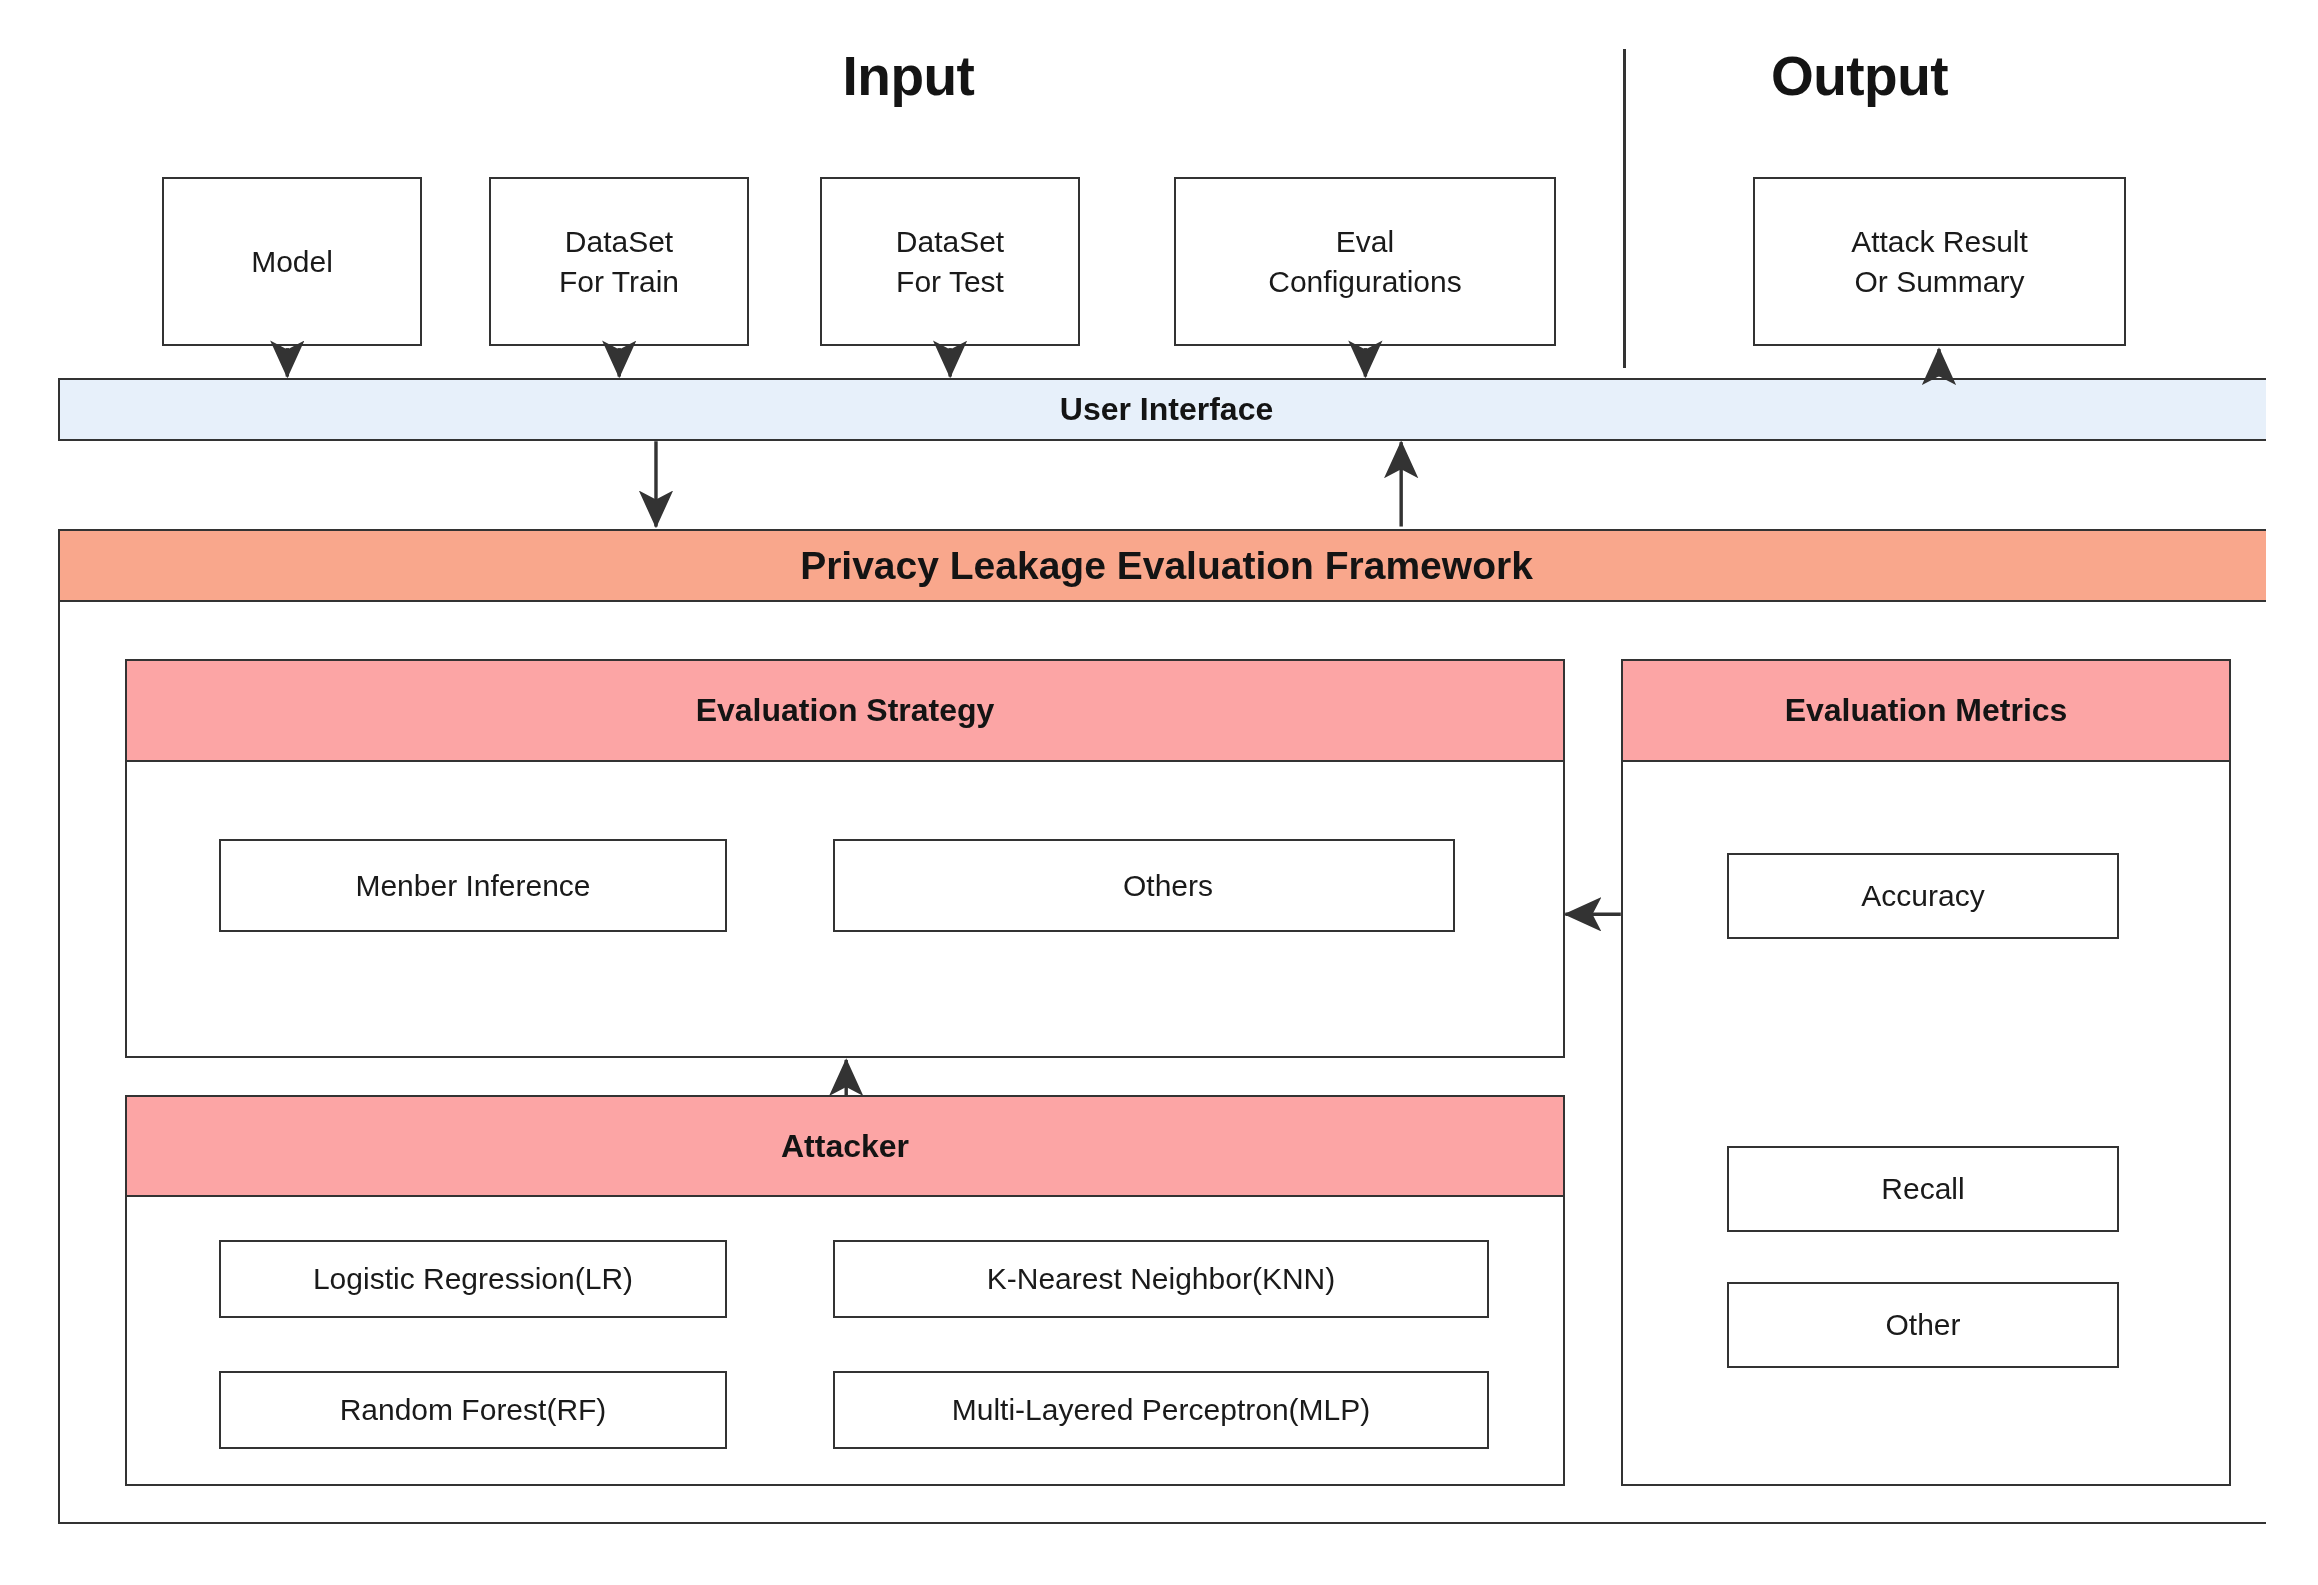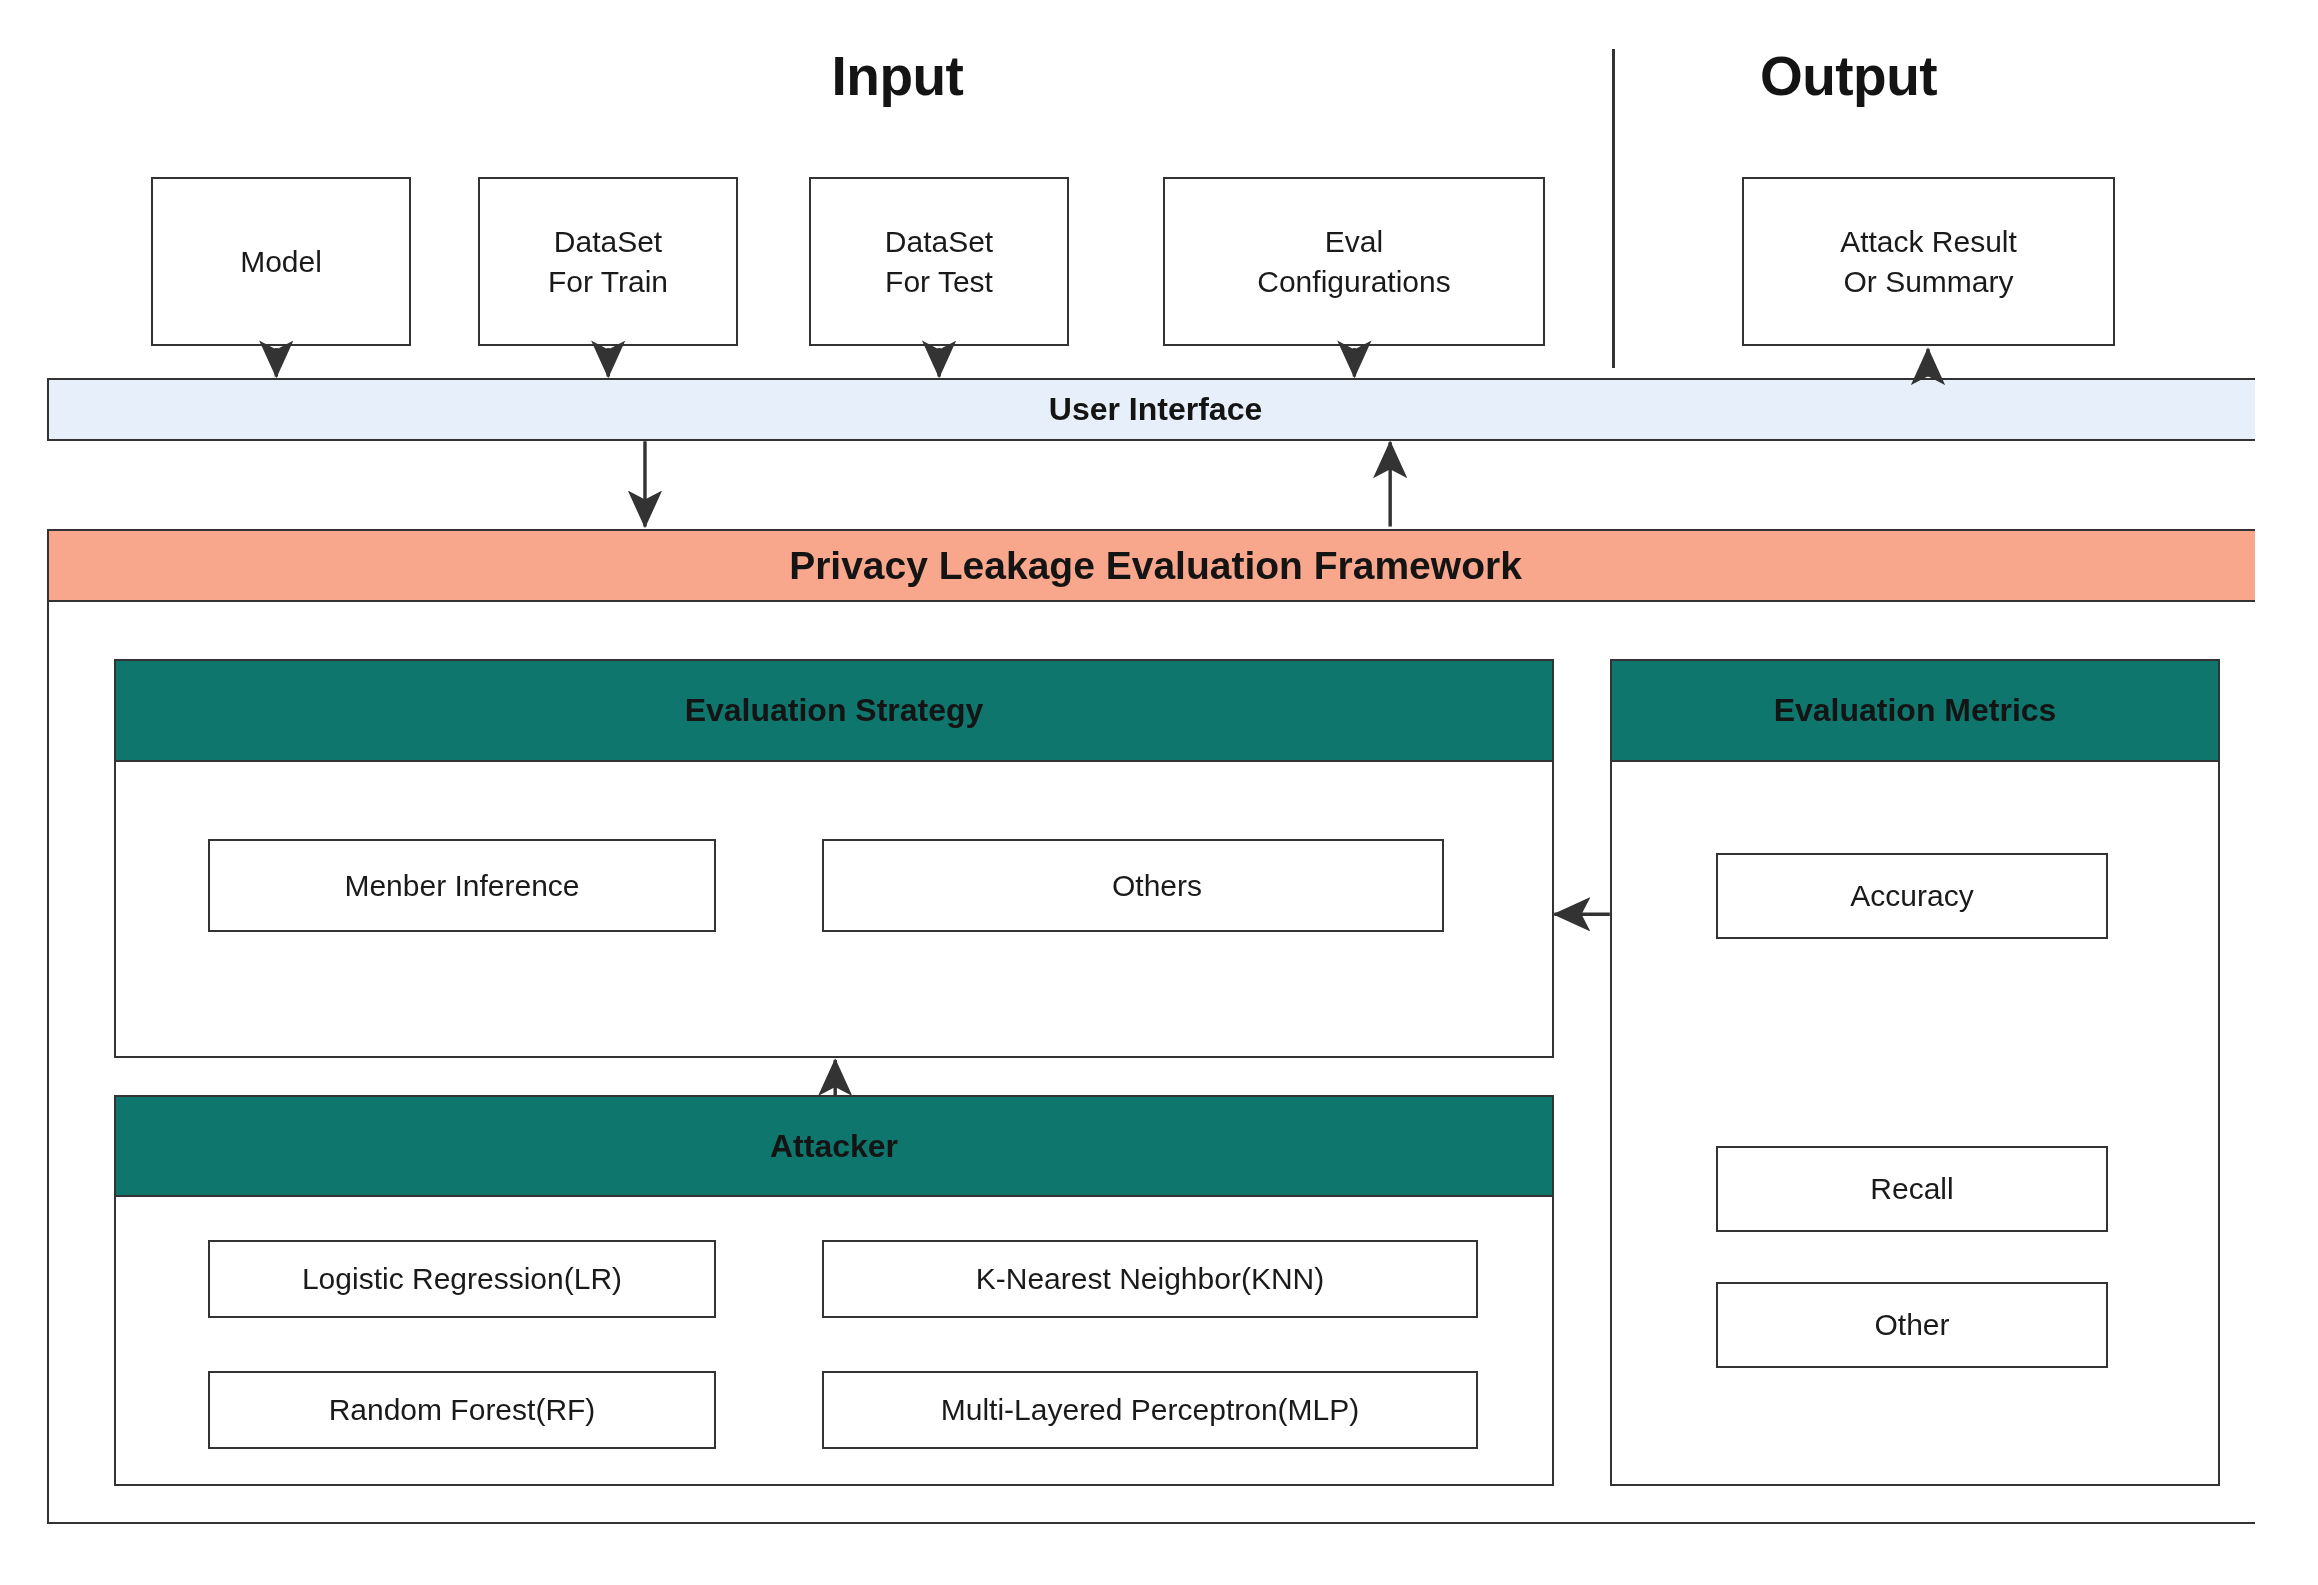--- a/index.html
+++ b/index.html
@@ -10,20 +10,21 @@
   body {
     font-family: "Liberation Sans", sans-serif;
     color: #1a1a1a;
   }
   #canvas {
     position: relative;
     width: 2255px;
     height: 1585px;
     background: #ffffff;
     overflow: hidden;
+    margin-left: 11px;
   }
   .abs { position: absolute; box-sizing: border-box; }
 
   
   .section-title {
     font-weight: bold;
     font-size: 55px;
     line-height: 1;
     letter-spacing: -0.5px;
     text-align: center;
@@ -55,21 +56,21 @@
   .bar {
     border: 2.9px solid #333333;
     display: flex;
     align-items: center;
     justify-content: center;
     font-weight: bold;
     color: #141414;
   }
   .bar-ui   { background: #e7f0fa; font-size: 32px; }
   .bar-fw   { background: #f9a78c; font-size: 39px; }
-  .bar-sub  { background: #0f766e; font-size: 32px; }
+  .bar-sub  { background: #fca5a5; font-size: 32px; }
 
   
   .panel {
     border: 2.9px solid #333333;
     background: #ffffff;
   }
   .panel-outer { border: 2.9px solid #333333; background: #ffffff; }
 
   
   #arrows {

